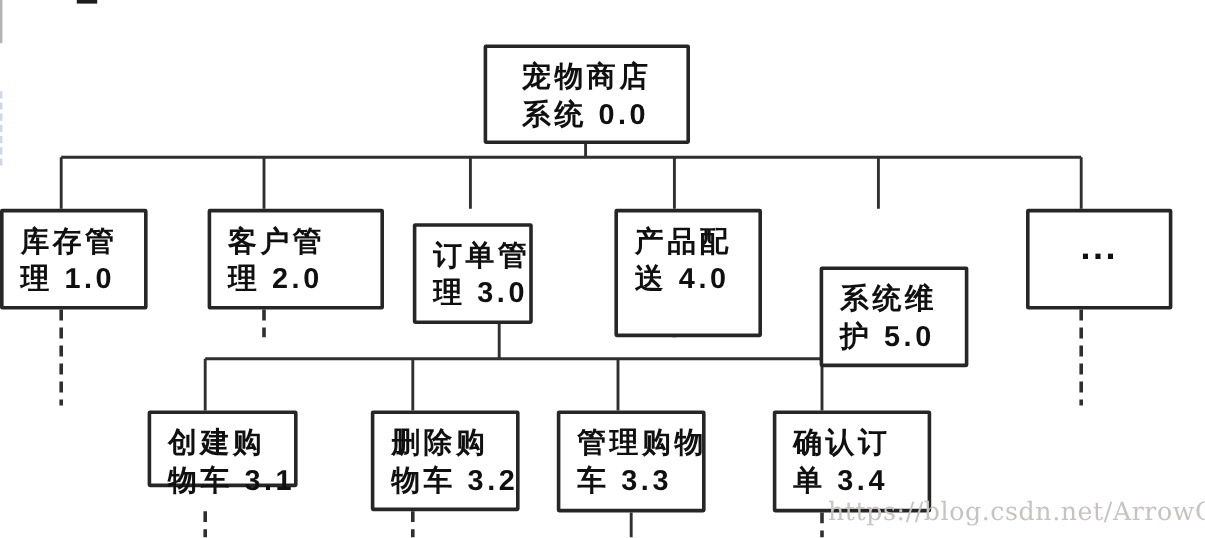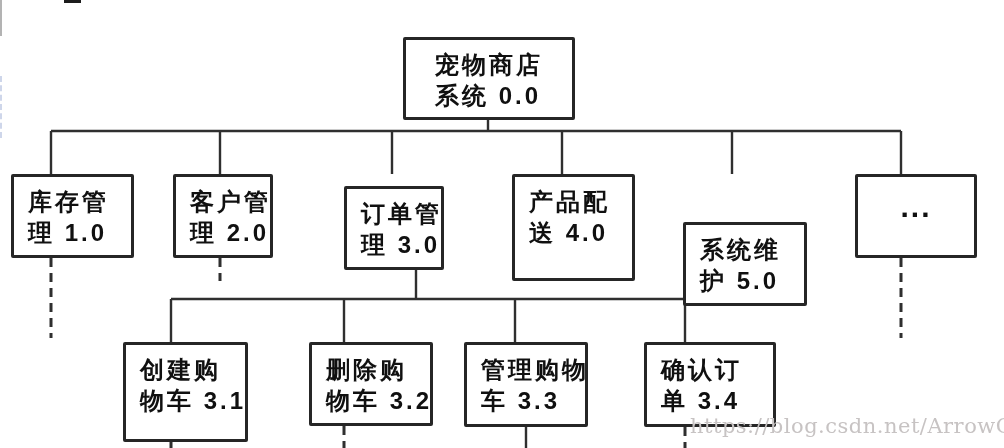--- a/index.html
+++ b/index.html
@@ -53,45 +53,45 @@
              M171 426 V448
              M344 426 V448
              M685 427 V448" fill="none" stroke="#2f2f2f" stroke-width="3" stroke-dasharray="9 6"></path>
   </svg>
 
   <div class="node root" style="left:403px;top:5px;width:172px;height:83px;margin-top:32px;">
     <span class="ln">宠物商店</span>
     <span class="ln">系统 0.0</span>
   </div>
 
-  <div class="node" style="left:11px;top:174px;width:123px;height:84px;">
+  <div class="node" style="left:0;top:174px;width:123px;height:84px;">
     <span class="ln">库存管</span>
     <span class="ln">理 1.0</span>
   </div>
-  <div class="node" style="left:173px;top:174px;width:100px;height:84px;">
+  <div class="node" style="left:173px;top:174px;width:147px;height:84px;">
     <span class="ln">客户管</span>
     <span class="ln">理 2.0</span>
   </div>
   <div class="node" style="left:344px;top:186px;width:100px;height:84px;">
     <span class="ln">订单管</span>
     <span class="ln">理 3.0</span>
   </div>
   <div class="node" style="left:512px;top:174px;width:123px;height:107px;">
     <span class="ln">产品配</span>
     <span class="ln">送 4.0</span>
   </div>
   <div class="node" style="left:683px;top:174px;width:124px;height:84px;margin-top:48px;">
     <span class="ln">系统维</span>
     <span class="ln">护 5.0</span>
   </div>
   <div class="node more" style="left:855px;top:174px;width:122px;height:84px;">
     <span class="dots">...</span>
   </div>
 
-  <div class="node" style="left:123px;top:342px;width:125px;height:100px;">
+  <div class="node" style="left:123px;top:342px;width:125px;height:64px;">
     <span class="ln">创建购</span>
     <span class="ln">物车 3.1</span>
   </div>
   <div class="node" style="left:293px;top:342px;width:124px;height:84px;margin-left:16px;">
     <span class="ln">删除购</span>
     <span class="ln">物车 3.2</span>
   </div>
   <div class="node" style="left:464px;top:342px;width:124px;height:85px;">
     <span class="ln">管理购物</span>
     <span class="ln">车 3.3</span>

